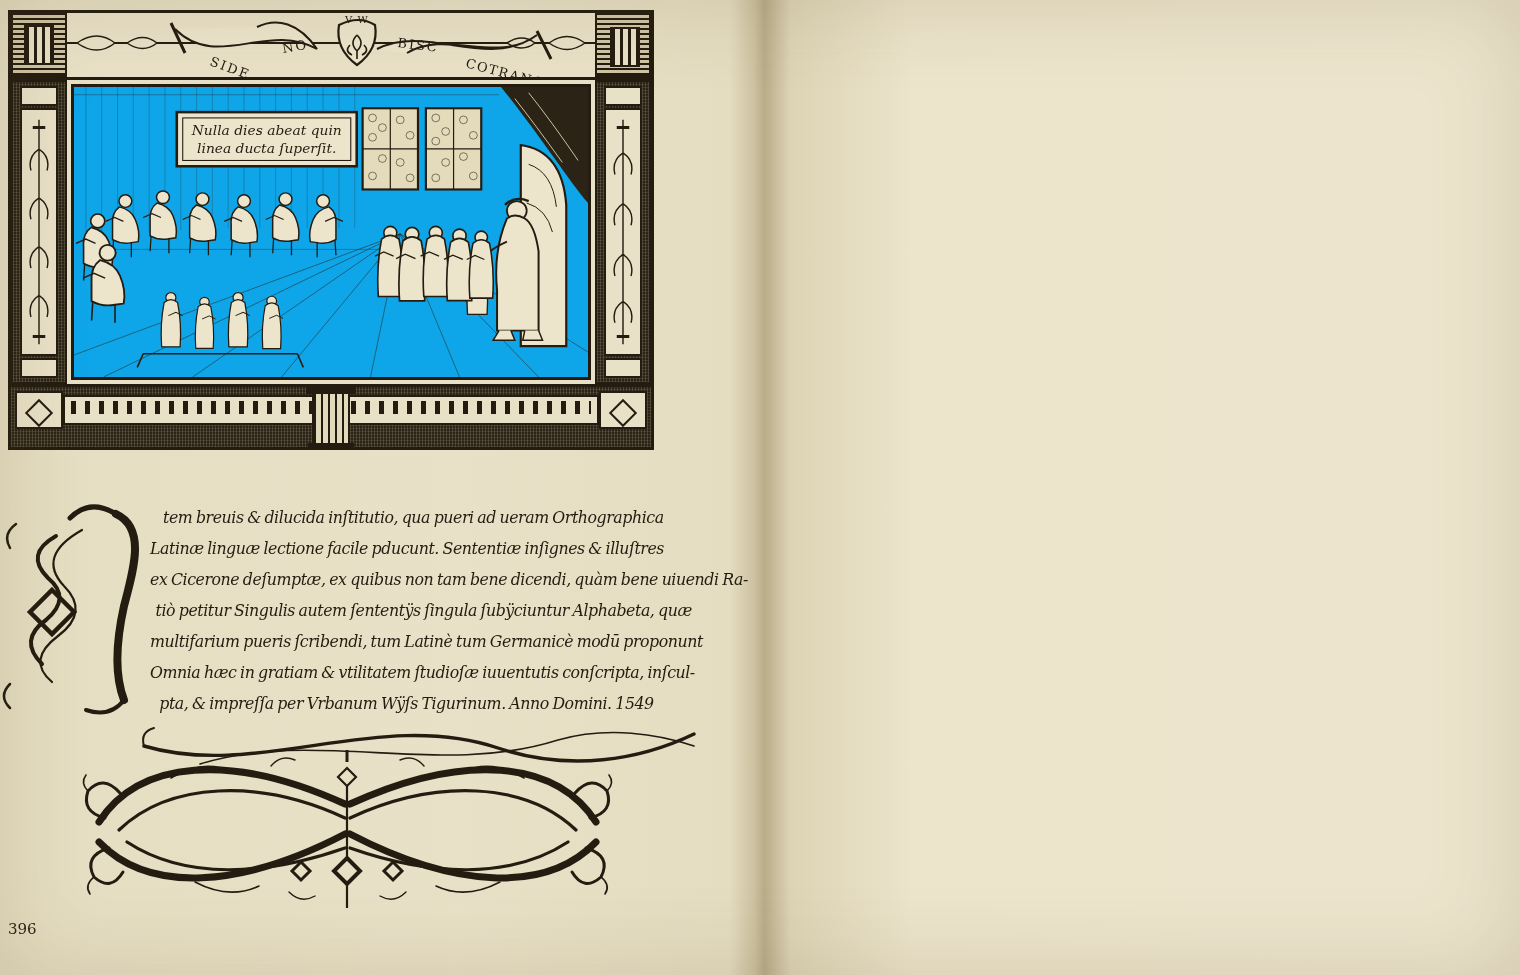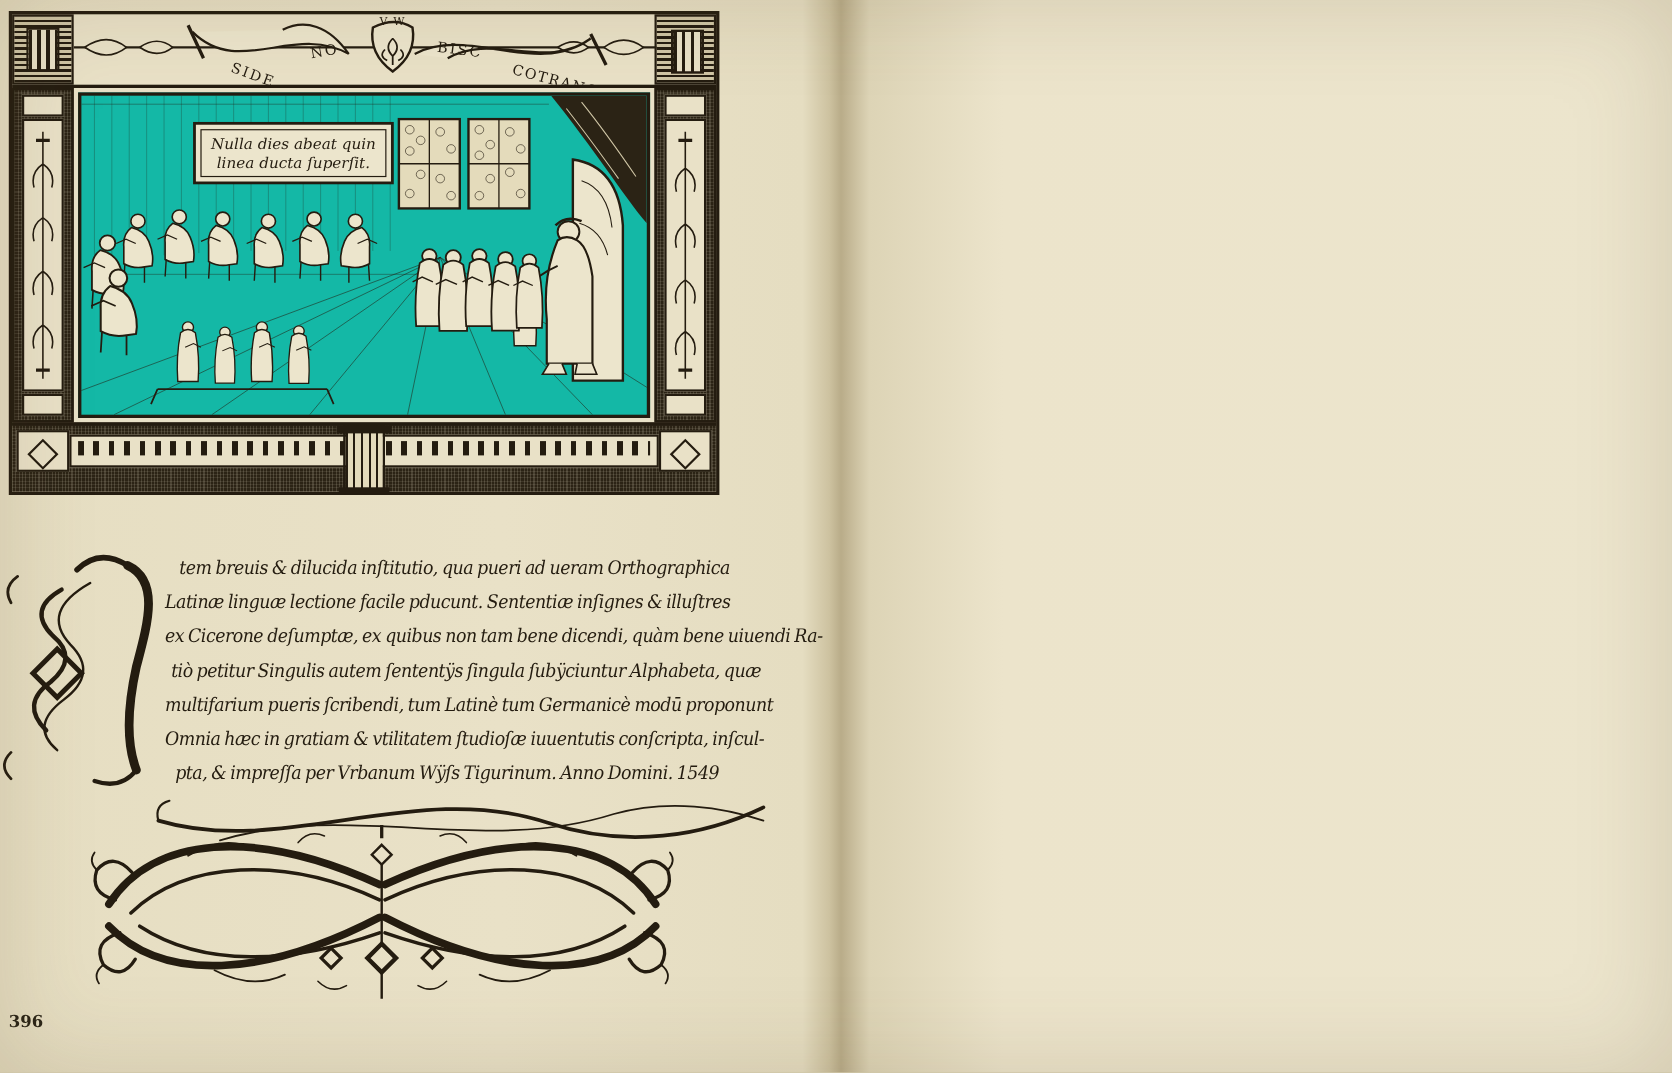--- a/index.html
+++ b/index.html
@@ -22,21 +22,21 @@
   .wc-banner{position:relative;height:64px;border-bottom:3px solid #241c10;display:flex;}
   .corner-block{width:56px;height:100%;border:2px solid #241c10;box-sizing:border-box;
     background:repeating-linear-gradient(0deg,#241c10 0 2px,#cfc5a5 2px 5px);}
   .corner-block .win{position:absolute;top:12px;width:26px;height:36px;border:2px solid #241c10;
     background:repeating-linear-gradient(90deg,#241c10 0 3px,#e9e1c7 3px 8px);}
   .wc-banner svg.ribbon{position:absolute;left:56px;top:0;width:530px;height:64px;}
   .wc-mid{position:relative;flex:1;display:flex;}
   .pilaster{position:relative;width:56px;border:2px solid #241c10;box-sizing:border-box;}
   .pilaster .panel{position:absolute;left:7px;right:7px;top:26px;bottom:26px;border:2px solid #241c10;background:#e9e1c7;}
   .pilaster .blockette{position:absolute;left:7px;right:7px;height:16px;border:2px solid #241c10;background:#e9e1c7;}
-  .scene-wrap{position:relative;flex:1;border:3px solid #241c10;margin:4px;box-sizing:border-box;background:#14b8a6;}
+  .scene-wrap{position:relative;flex:1;border:3px solid #241c10;margin:4px;box-sizing:border-box;background:#0ea5e9;}
   .scene-wrap svg{position:absolute;inset:0;width:100%;height:100%;}
   .wc-base{position:relative;height:60px;border-top:3px solid #241c10;}
   .wc-base .molding{position:absolute;left:52px;right:52px;top:8px;height:26px;border:2px solid #241c10;background:#e9e1c7;}
   .wc-base .dentils{position:absolute;left:60px;right:60px;top:14px;height:13px;
     background:repeating-linear-gradient(90deg,#241c10 0 5px,transparent 5px 14px);}
   .wc-base .base-corner{position:absolute;top:4px;width:44px;height:34px;border:2px solid #241c10;background:#e9e1c7;}
   .wc-base .rosette{position:absolute;top:10px;width:16px;height:16px;border:2px solid #241c10;transform:rotate(45deg);}
   .wc-base .column{position:absolute;left:50%;top:0;width:34px;height:58px;transform:translateX(-50%);
     border:2px solid #241c10;background:repeating-linear-gradient(90deg,#241c10 0 2px,#e3dabb 2px 7px);}
   .wc-base .column::before{content:"";position:absolute;left:-8px;right:-8px;top:-2px;height:7px;background:#241c10;}
@@ -47,21 +47,21 @@
   .callig .initial-svg{position:absolute;left:-6px;top:2px;width:158px;height:228px;}
   .callig-lines{position:absolute;left:150px;top:10px;transform:scaleX(.93);transform-origin:0 0;
     font-style:italic;font-size:17px;line-height:31px;letter-spacing:-.5px;word-spacing:-1px;
     color:#241c10;white-space:nowrap;}
   .callig-lines .cline:nth-child(1){padding-left:14px;}
   .callig-lines .cline:nth-child(4){padding-left:6px;}
   .callig-lines .cline:nth-child(7){padding-left:10px;}
   .under-swash{position:absolute;left:138px;top:228px;width:565px;height:54px;}
   .knot-svg{position:absolute;left:75px;top:730px;width:545px;height:185px;}
 
-  .pagenum{position:absolute;font-weight:bold;font-size:15px;color:#2a2417;}
+  .pagenum{position:absolute;font-weight:normal;font-size:15px;color:#2a2417;}
   .pn-left{left:8px;top:920px;}
   .panel{position:relative;border:1.5px solid #241c10;background:#ece5cc;overflow:hidden;}
   .panel svg{position:absolute;inset:0;width:100%;height:100%;}
 </style>
 </head>
 <body>
 
 <svg width="0" height="0" style="position:absolute" aria-hidden="true">
   <defs>
     <g id="handG" fill="none" stroke="#241c10" stroke-linecap="round">

